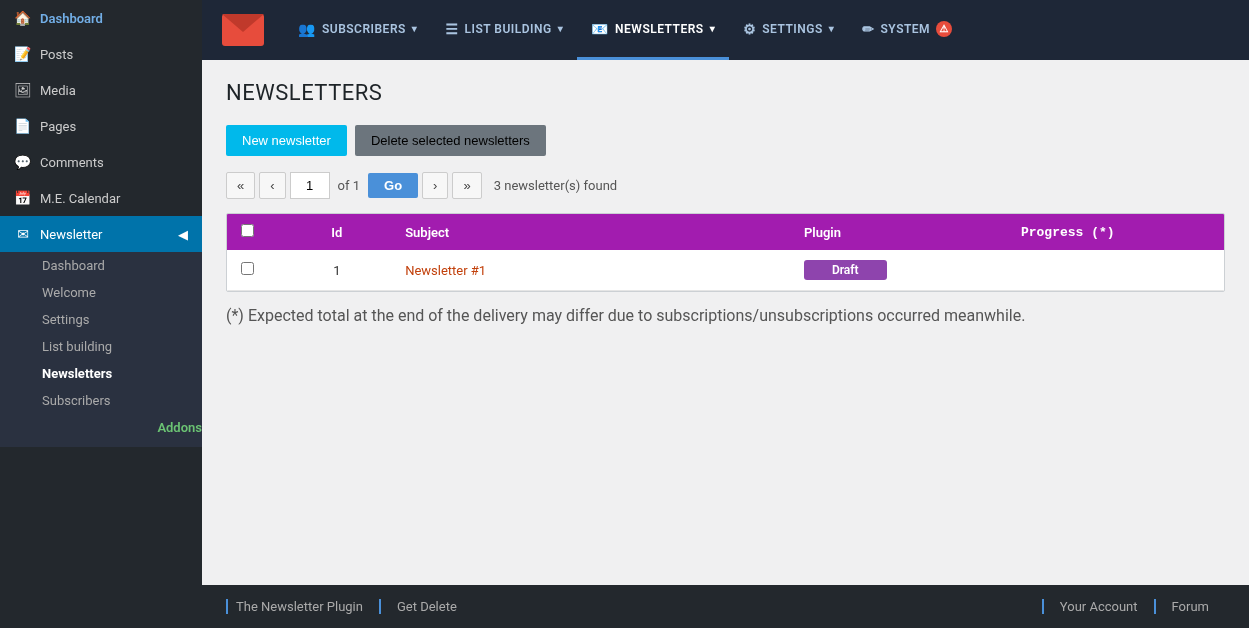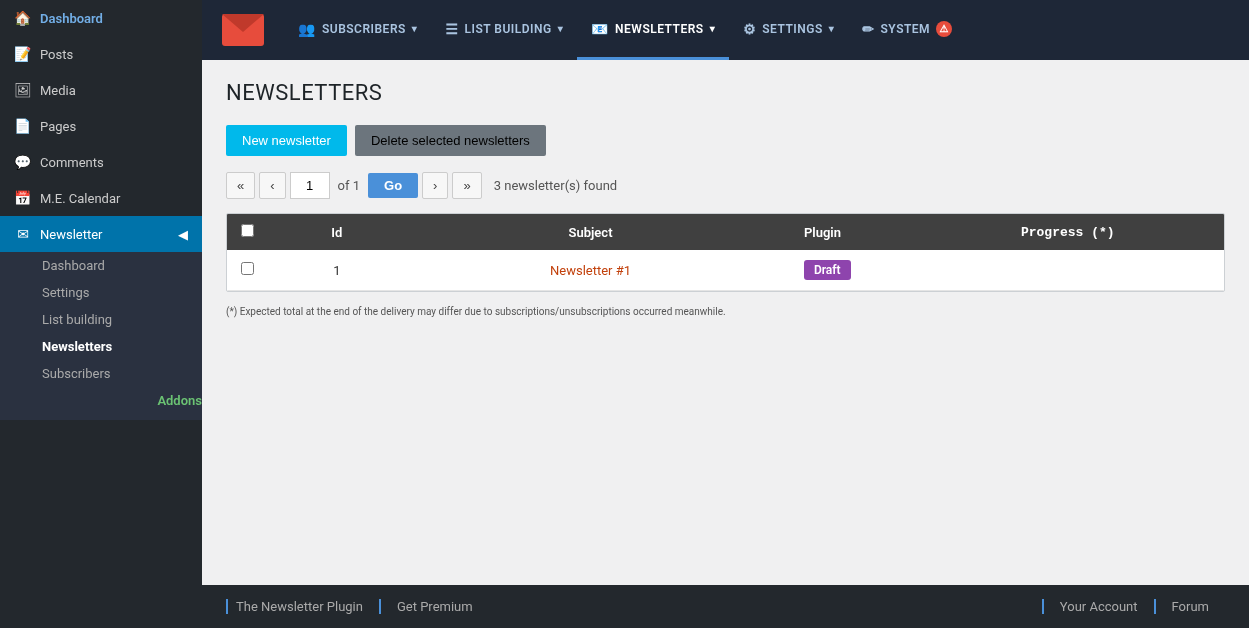--- a/index.html
+++ b/index.html
@@ -166,57 +166,57 @@
       border: 1px solid #ccd0d4;
       border-radius: 2px;
       overflow: hidden;
       margin-bottom: 14px;
     }
     table {
       width: 100%;
       border-collapse: collapse;
     }
     thead tr {
-      background: #404040;
+      background: #a21caf;
       color: #fff;
     }
     thead th {
       padding: 10px 14px;
       text-align: left;
       font-size: 13px;
       font-weight: 600;
     }
     tbody tr {
       background: #fff;
       border-bottom: 1px solid #e5e5e5;
     }
     tbody td {
       padding: 10px 14px;
       font-size: 13px;
       color: #333;
     }
     .status-draft {
       background: #8e44ad;
       color: #fff;
-      padding: 3px 10px;
+      padding: 3px 28px;
       border-radius: 3px;
       font-size: 12px;
       font-weight: 600;
       display: inline-block;
     }
     .cb-col { width: 30px; }
     .id-col { width: 80px; text-align: center; }
-    .subject-col { width: 40%; text-align: center; }
+    .subject-col { width: 40%; }
     .status-col { width: 160px; }
     .progress-col { width: 160px; font-family: Liberation Mono, monospace; }
     .th-cb { width: 30px; }
 
     
     .footnote {
-      font-size: 10px;
+      font-size: 16px;
       color: #555;
       margin-bottom: 20px;
     }
 
     
     .bottom-bar {
       background: #23282d;
       padding: 14px 24px;
       display: flex;
       align-items: flex-start;
@@ -263,20 +263,21 @@
     <span class="sidebar-icon">📅</span>
     <span>M.E. Calendar</span>
   </div>
   <div class="sidebar-item active newsletter-section">
     <span class="sidebar-icon">✉</span>
     <span>Newsletter</span>
     <span class="sidebar-arrow">◀</span>
   </div>
   <div class="newsletter-section" style="padding-bottom:6px;">
     <div class="sidebar-sub">Dashboard</div>
+    <div class="sidebar-sub">Welcome</div>
     <div class="sidebar-sub">Settings</div>
     <div class="sidebar-sub">List building</div>
     <div class="sidebar-sub active">Newsletters</div>
     <div class="sidebar-sub">Subscribers</div>
     <div class="sidebar-sub green">Addons</div>
   </div>
 </div>
 
 <div class="main">
 
@@ -361,18 +362,18 @@
     </tr>
           </tbody>
       </table>
     </div>
 
     <p class="footnote">(*) Expected total at the end of the delivery may differ due to subscriptions/unsubscriptions occurred meanwhile.</p>
   </div>
 
   <div class="bottom-bar">
     <a class="bottom-link">The Newsletter Plugin</a>
-    <a class="bottom-link">Get Premium</a>
+    <a class="bottom-link">Get Delete</a>
     <div class="bottom-spacer"></div>
     <a class="bottom-link">Your Account</a>
     <a class="bottom-link">Forum</a>
   </div>
 </div>
 
 </body></html>

